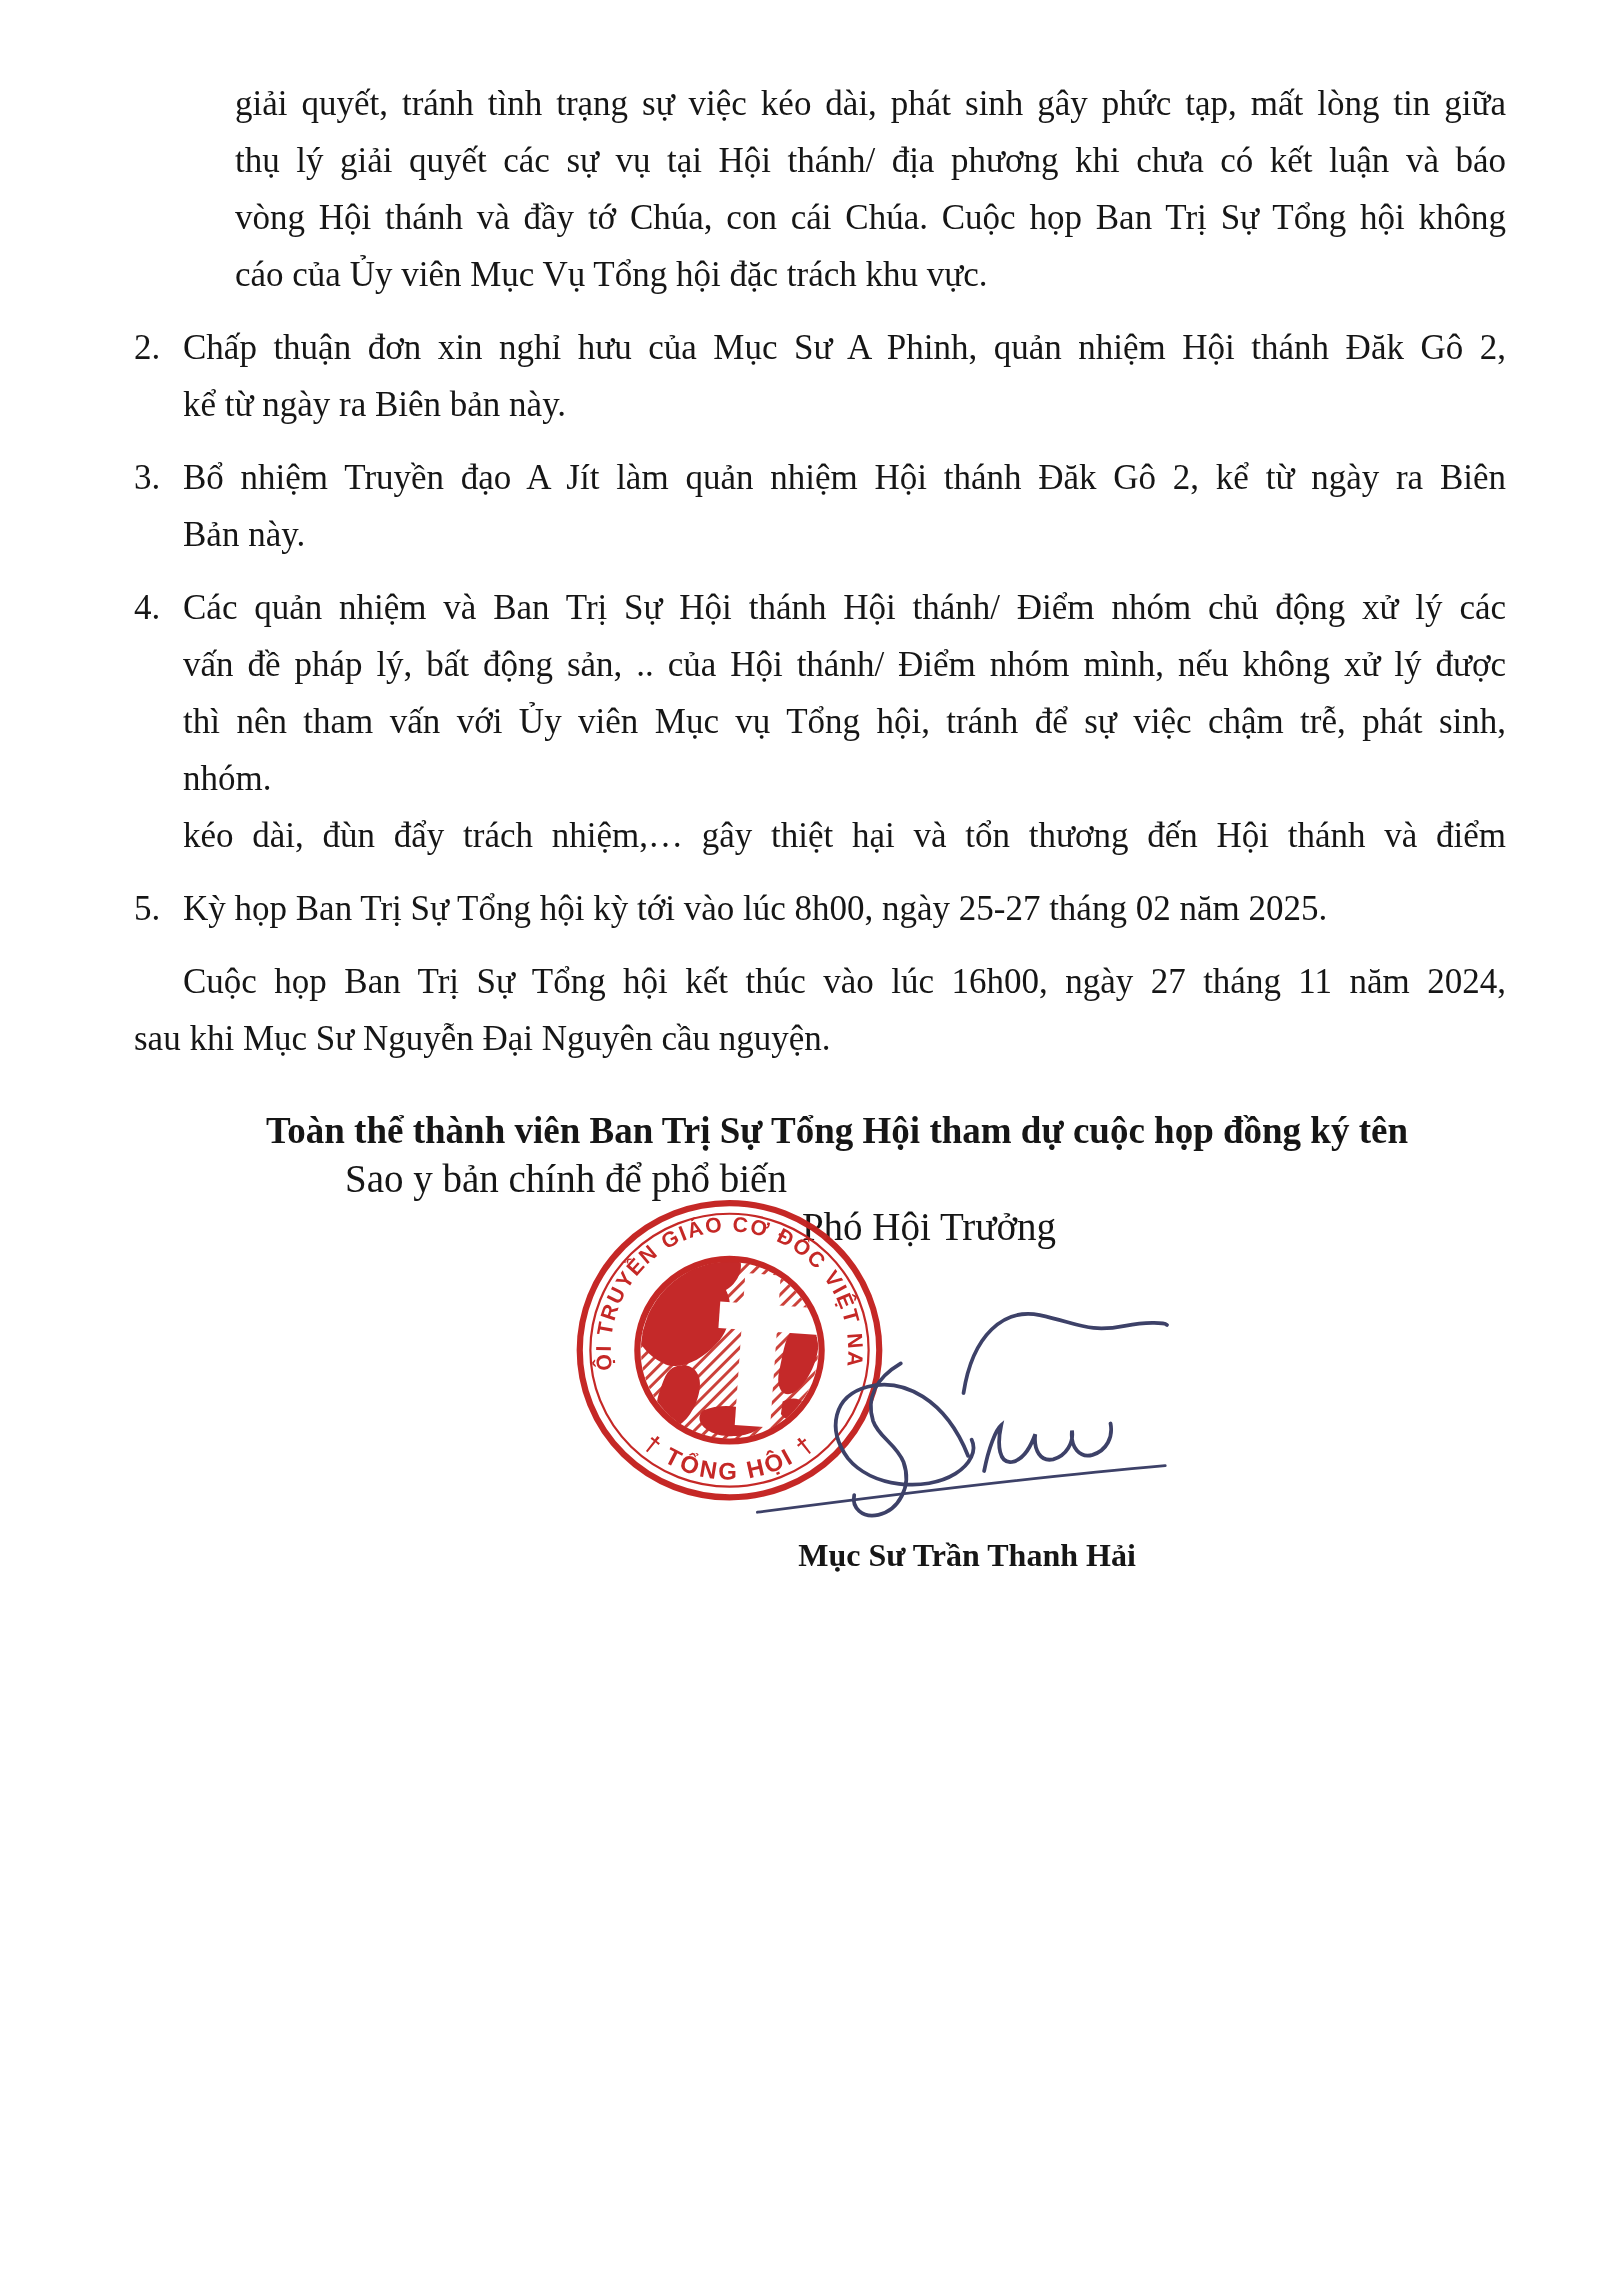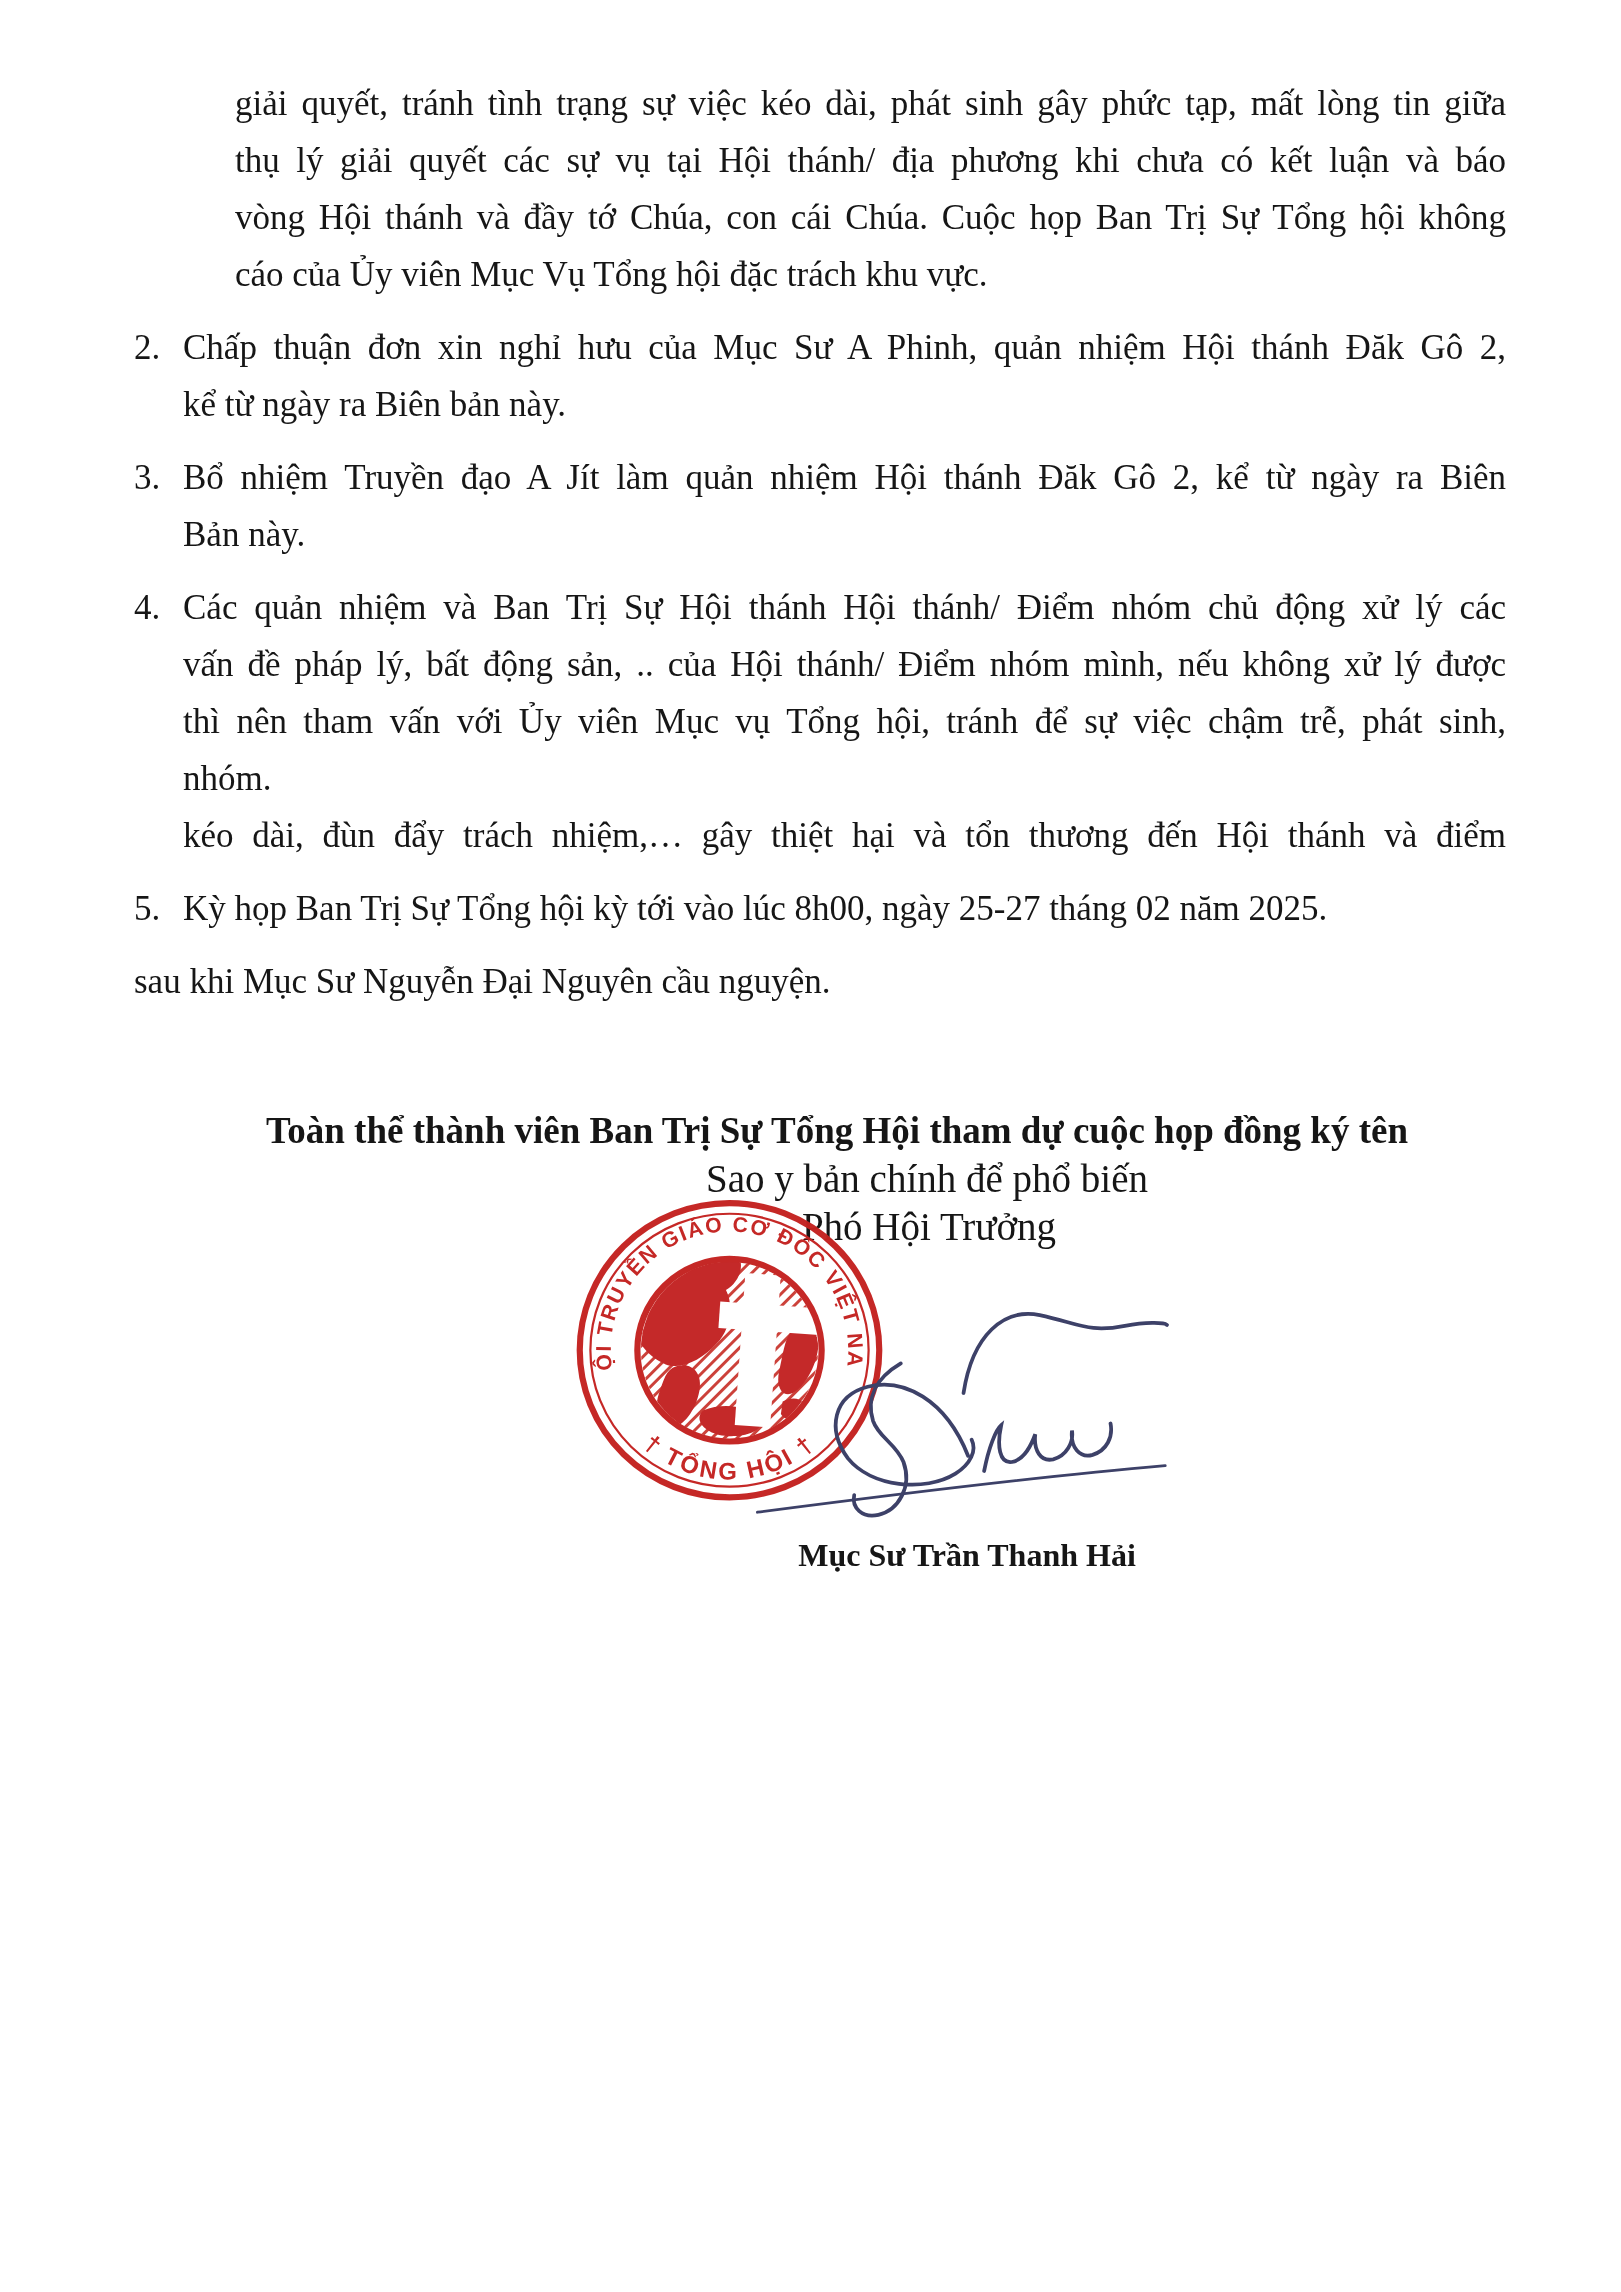--- a/index.html
+++ b/index.html
@@ -23,21 +23,21 @@
   .jline{text-align:justify;text-align-last:justify;min-height:57px;}
   .jline.last{text-align-last:left;}
   .closing{margin-top:12.5px;}
   .closing .jline.first{padding-left:49px;}
   .sign-heading{
     position:absolute;left:134px;top:1105px;width:1406px;
     text-align:center;font-weight:bold;font-size:37px;line-height:52px;
   }
   .copy-note{
     position:absolute;left:345px;top:1154px;width:1164px;
-    text-align:center;font-size:39px;line-height:50px;
+    text-align:left;font-size:39px;line-height:50px;
   }
   .signer-title{
     position:absolute;left:347px;top:1202px;width:1164px;
     text-align:center;font-size:39px;line-height:50px;
   }
   .signer-name{
     position:absolute;left:519px;top:1528px;width:896px;
     text-align:center;font-weight:bold;font-size:32px;line-height:54px;
   }
   .page-number{
@@ -99,20 +99,21 @@
     <div class="item">
       <div class="marker">5.</div>
       <div class="ibody">
 
       <div class="jline first last">Kỳ họp Ban Trị Sự Tổng hội kỳ tới vào lúc 8h00, ngày 25-27 tháng 02 năm 2025.</div>
         </div>
     </div>
 
     <div class="para closing">
 
+    <div class="jline first">Cuộc họp Ban Trị Sự Tổng hội kết thúc vào lúc 16h00, ngày 27 tháng 11 năm 2024,</div>
         <div class="jline last">sau khi Mục Sư Nguyễn Đại Nguyên cầu nguyện.</div>
       </div>
 
   </div>
 
   <div class="sign-heading">Toàn thể thành viên Ban Trị Sự Tổng Hội tham dự cuộc họp đồng ký tên</div>
 
   <div class="copy-note">Sao y bản chính để phổ biến</div>
 
   <div class="signer-title">Phó Hội Trưởng</div>

